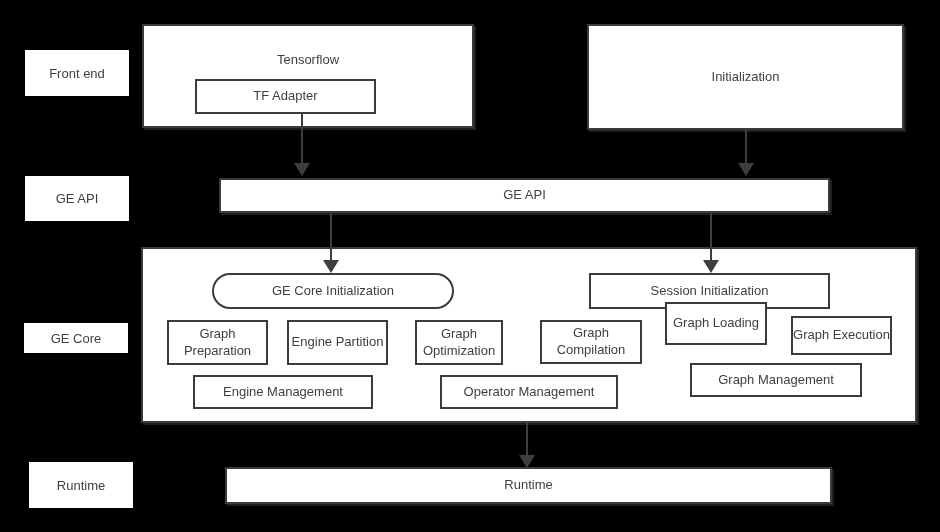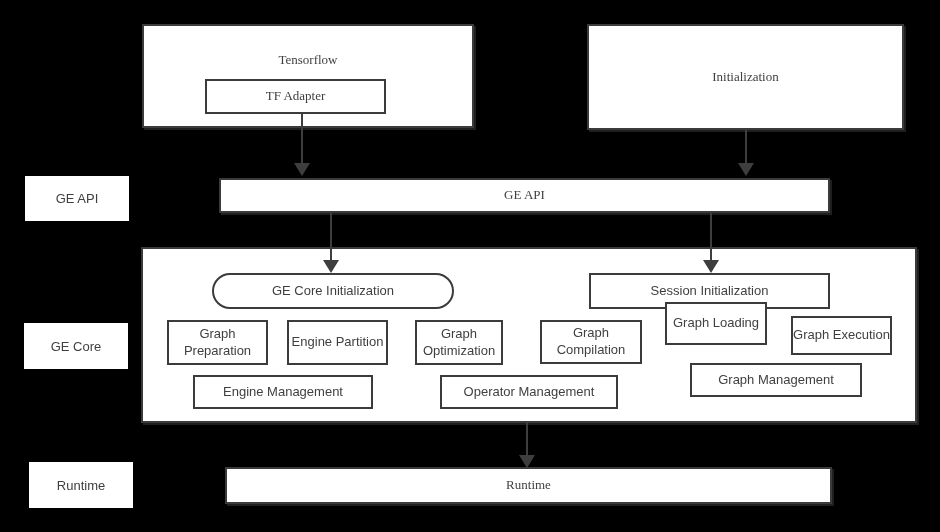--- a/index.html
+++ b/index.html
@@ -24,43 +24,44 @@
     display:flex;align-items:center;justify-content:center;
     text-align:center;z-index:1;
   }
   .box{
     background:var(--box-fill);
     border:2px solid var(--border);
     display:flex;align-items:center;justify-content:center;
     text-align:center;z-index:1;
     line-height:1.3;
   }
-  .toplevel{box-shadow:2px 2px 0 rgba(110,110,110,0.28);font-family:Liberation Serif, serif;}
+  .toplevel{box-shadow:2px 2px 0 rgba(110,110,110,0.28);}
   .corebox{z-index:2;}
   .shaft{width:2px;background:var(--arrow);z-index:3;}
   .head{
     width:0;height:0;z-index:3;
     border-left:8px solid transparent;
     border-right:8px solid transparent;
     border-top:13px solid var(--arrow);
   }
   .tf-title{top:26px;left:0;width:100%;text-align:center;}
 </style>
 </head>
 <body>
 
 <div id="stage">
 
+  <div class="abs lbl" style="left:25px;top:50px;width:104px;height:46px;">Front end</div>
   <div class="abs lbl" style="left:25px;top:176px;width:104px;height:45px;">GE API</div>
-  <div class="abs lbl" style="left:24px;top:323px;width:104px;height:46px;">GE Core</div>
+  <div class="abs lbl" style="left:24px;top:323px;width:104px;height:30px;">GE Core</div>
   <div class="abs lbl" style="left:29px;top:462px;width:104px;height:46px;">Runtime</div>
 
   <div class="abs box toplevel" style="left:142px;top:24px;width:332px;height:104px;">
     <span class="abs tf-title">Tensorflow</span>
-    <div class="abs box" style="left:61px;top:53px;width:181px;height:35px;">TF Adapter</div>
+    <div class="abs box" style="left:51px;top:53px;width:181px;height:35px;">TF Adapter</div>
   </div>
 
   <div class="abs box toplevel" style="left:587px;top:24px;width:317px;height:106px;">Initialization</div>
 
   <div class="abs box toplevel" style="left:219px;top:178px;width:611px;height:35px;">GE API</div>
 
   <div class="abs box toplevel" style="left:141px;top:247px;width:776px;height:176px;"></div>
 
   <div class="abs box corebox" style="left:212px;top:273px;width:242px;height:36px;border-radius:18px;">GE Core Initialization</div>
   <div class="abs box corebox" style="left:589px;top:273px;width:241px;height:36px;">Session Initialization</div>

